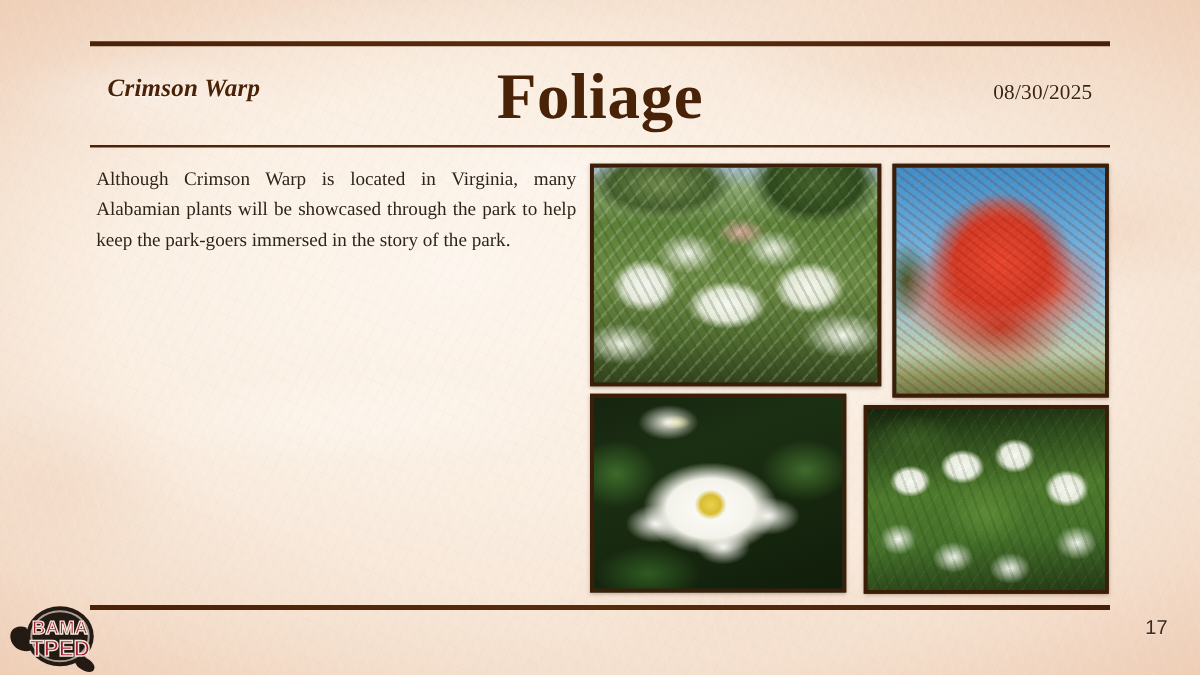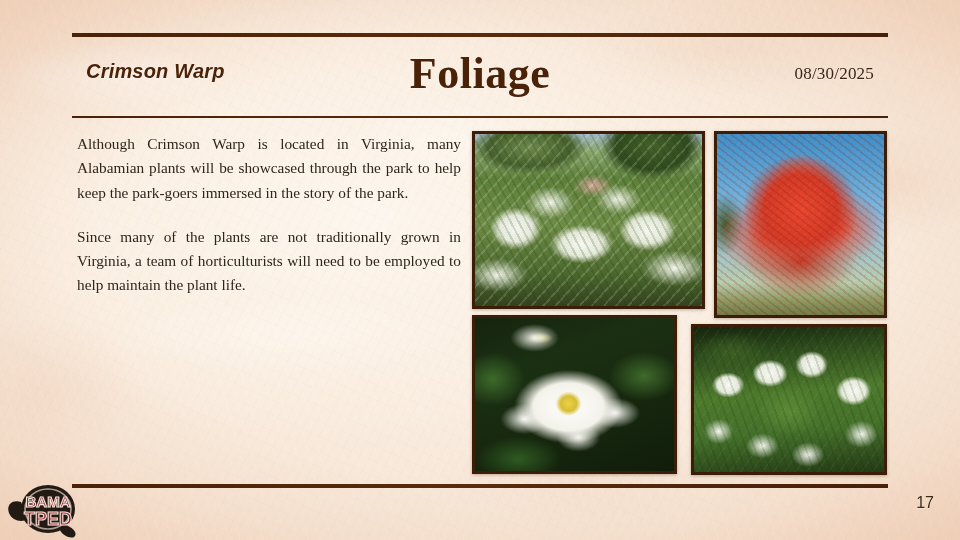--- a/index.html
+++ b/index.html
@@ -65,37 +65,37 @@
   }
   .rule-top    { left: 72px;  top: 33px;  width: 816px; height: 4px; }
   .rule-header { left: 72px;  top: 116px; width: 816px; height: 2px; }
   .rule-bottom { left: 72px;  top: 484px; width: 816px; height: 4px; }
 
   
   .brand {
     position: absolute;
     left: 86px;
     top: 60px;
-    font-family: Liberation Sans, sans-serif;
+    font-family: Liberation Serif, serif;
     font-style: italic;
     font-weight: bold;
     font-size: 20px;
     color: #4a2208;
     letter-spacing: .2px;
     text-shadow: 0 1px 0 rgba(255,255,255,.45);
   }
   .slide-title {
     position: absolute;
     left: 0;
     right: 0;
     top: 48px;
     text-align: center;
     font-family: "Liberation Serif", serif;
     font-weight: bold;
-    font-size: 44px;
+    font-size: 52px;
     color: #4a2208;
     letter-spacing: .5px;
     text-shadow: 0 1px 1px rgba(255,255,255,.4);
   }
   .slide-date {
     position: absolute;
     right: 86px;
     top: 64px;
     font-family: "Liberation Serif", serif;
     font-size: 17px;
@@ -260,21 +260,20 @@
   <div class="rule rule-top"></div>
   <div class="rule rule-header"></div>
   <div class="rule rule-bottom"></div>
 
   <div class="brand">Crimson Warp</div>
   <div class="slide-title">Foliage</div>
   <div class="slide-date">08/30/2025</div>
 
   <div class="body-col">
     <p class="para">Although Crimson Warp is located in Virginia, many Alabamian plants will be showcased through the park to help keep the park-goers immersed in the story of the park.</p>
-    <p class="para">Since many of the plants are not traditionally grown in Virginia, a team of horticulturists will need to be employed to help maintain the plant life.</p>
   </div>
 
   <div class="photo photo-azalea">
     <div class="art art-azalea"></div>
   </div>
 
   <div class="photo photo-maple">
     <div class="art art-maple"></div>
   </div>
 

